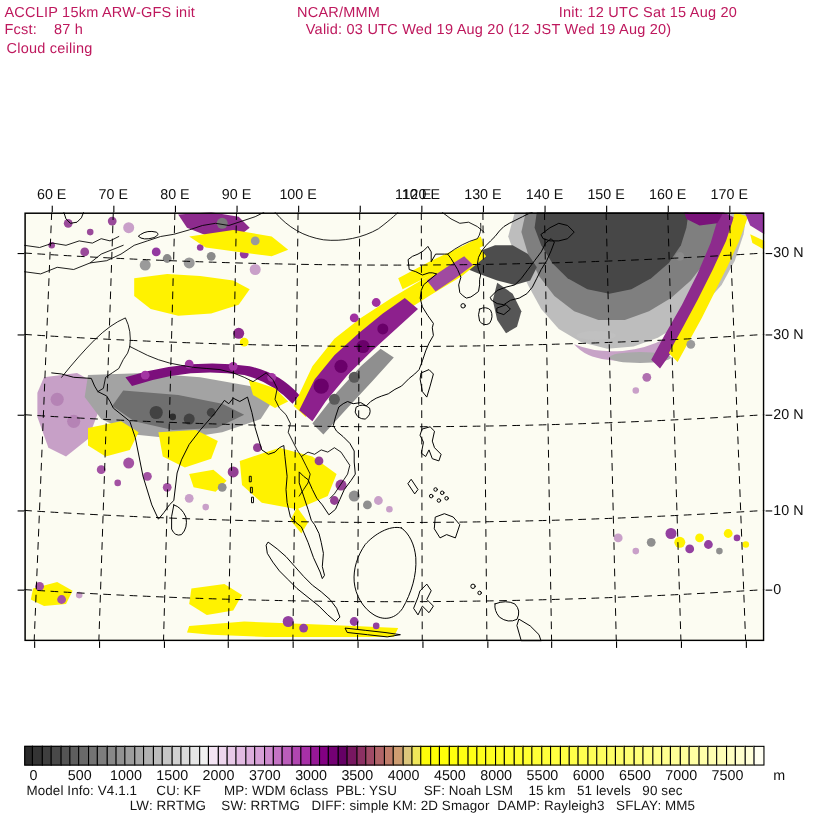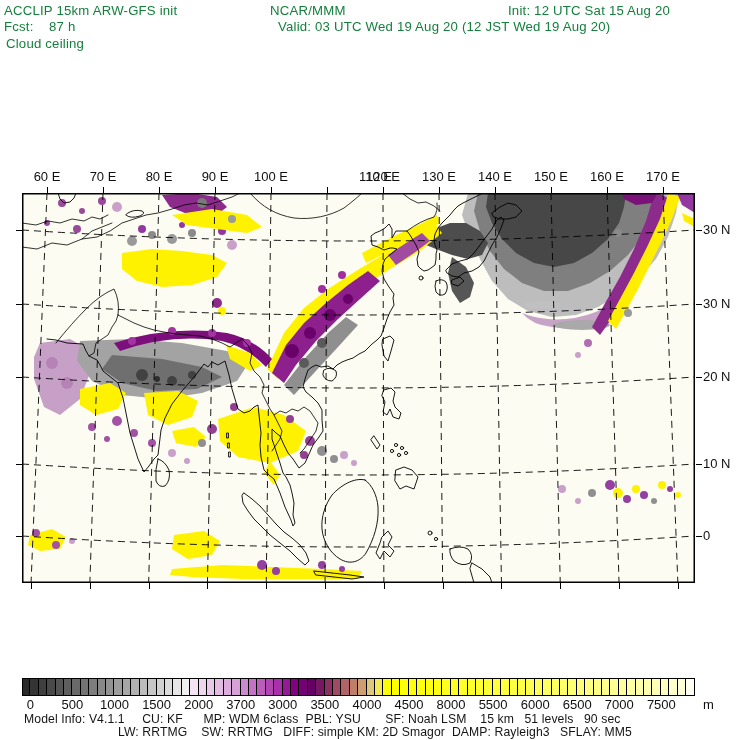--- a/index.html
+++ b/index.html
@@ -1,21 +1,21 @@
 <!DOCTYPE html>
 <html><head>
 <meta charset="utf-8">
 <style>
   html,body{margin:0;padding:0;}
   body{
     width:740px;height:740px;position:relative;background:#ffffff;
     font-family:"Liberation Sans","DejaVu Sans",sans-serif;color:#111;
     overflow:hidden;
   }
-  .hdr{position:absolute;font-size:13.2px;letter-spacing:.2px;white-space:pre;color:#15803d;}
+  .hdr{position:absolute;font-size:13.2px;letter-spacing:.2px;white-space:pre;color:#be185d;}
   .axis-label{position:absolute;font-size:13px;color:#101010;white-space:pre;}
   .tick{position:absolute;background:#000;}
   #map-wrap{position:absolute;left:22px;top:193px;width:673px;height:390px;}
   #colorbar{position:absolute;left:22px;top:678px;width:673px;height:18px;display:flex;}
   #colorbar .cell{height:18px;border:1px solid #000;box-sizing:border-box;flex:0 0 auto;}
   #colorbar .cell + .cell{margin-left:-1px;}
   #cb-labels{position:absolute;left:22px;top:697px;width:700px;height:15px;}
   #cb-labels span{position:absolute;font-size:13px;transform:translateX(-50%);white-space:pre;color:#101010;}
   #cb-unit{position:absolute;left:703px;top:697px;font-size:13px;color:#101010;}
   .ftr{position:absolute;font-size:12.2px;white-space:pre;color:#151515;letter-spacing:.1px;}

